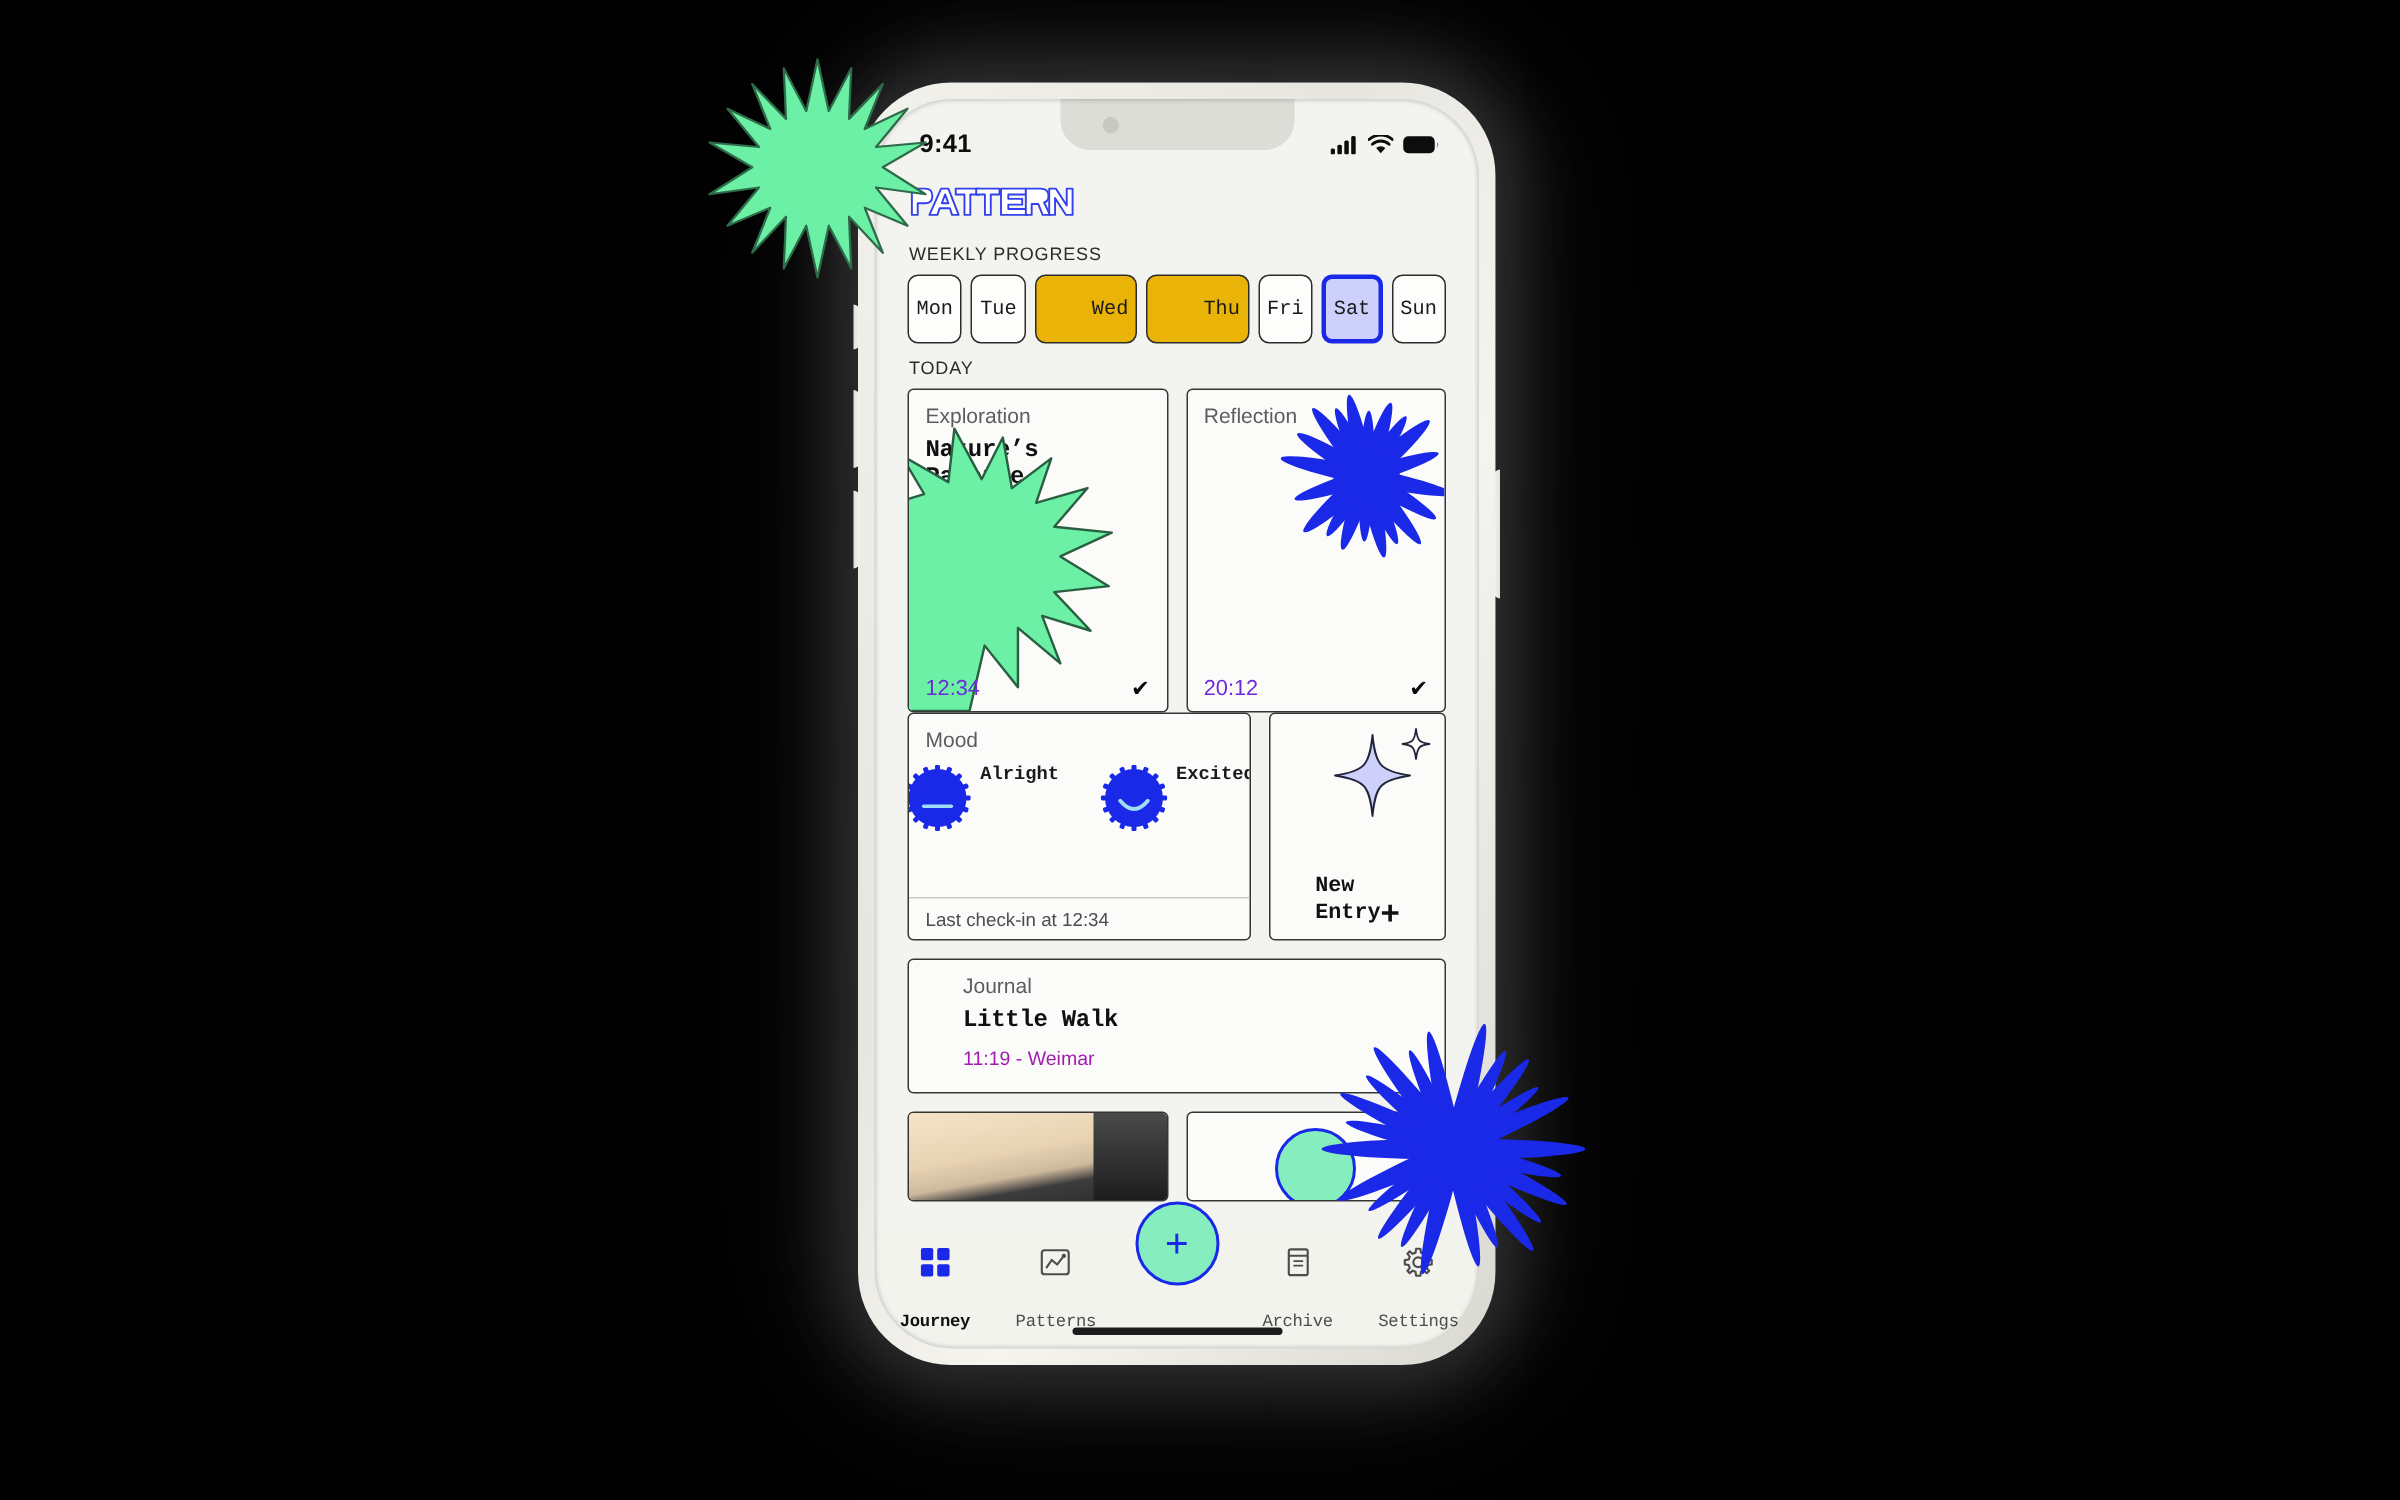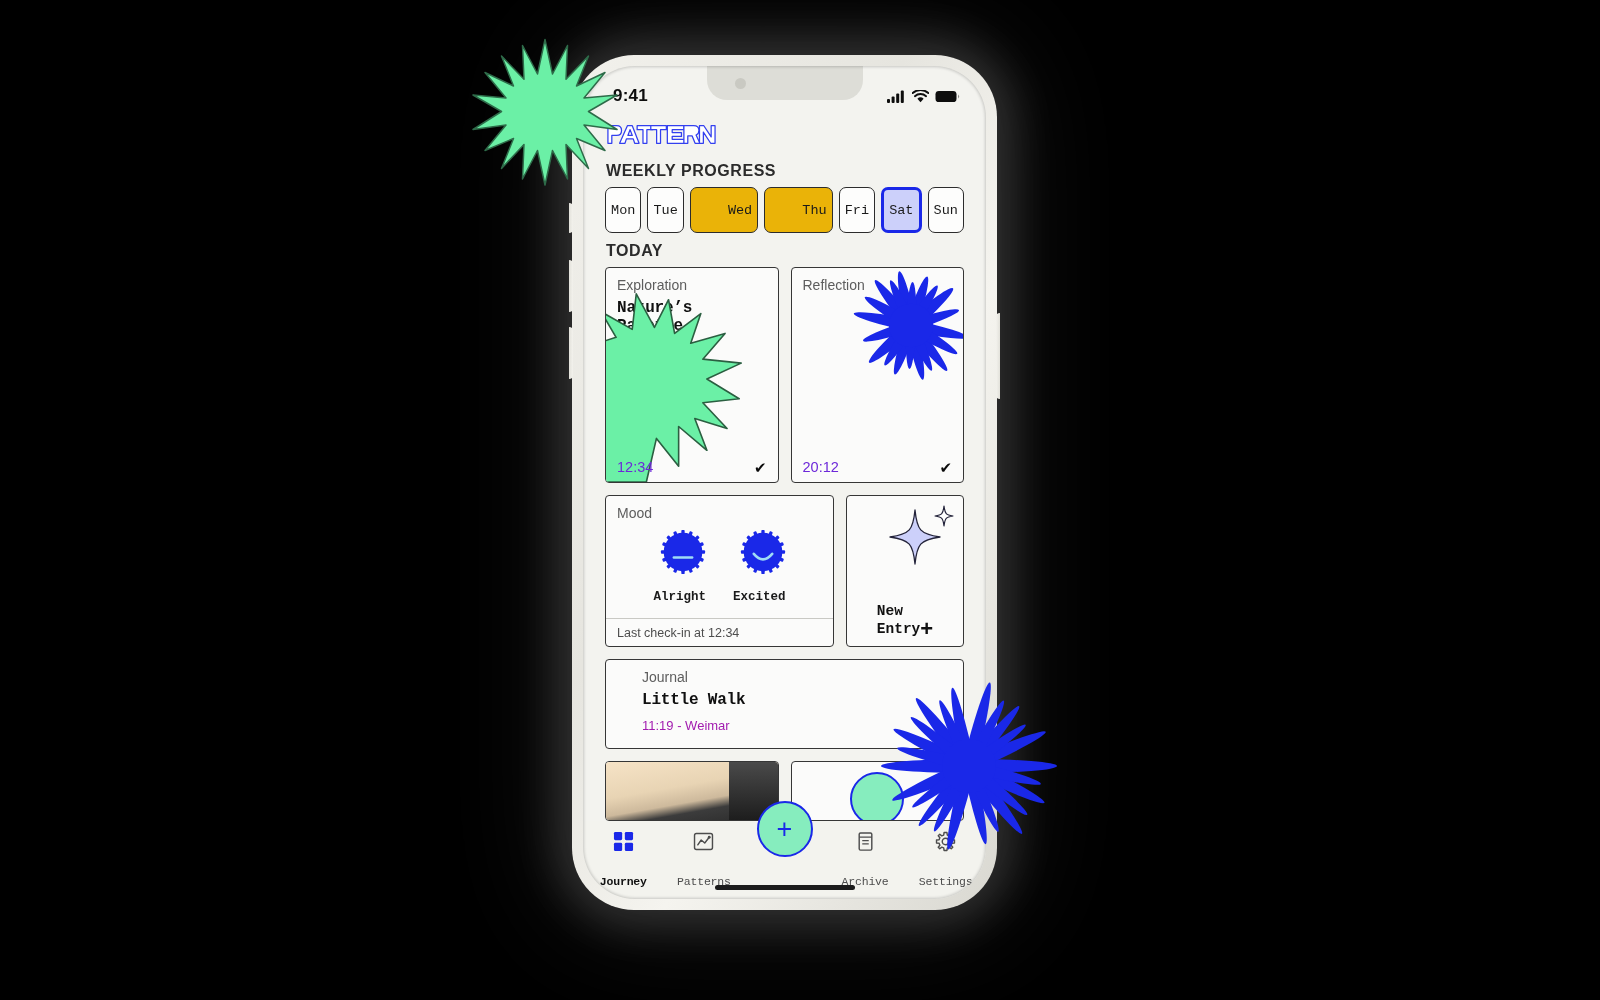--- a/index.html
+++ b/index.html
@@ -110,26 +110,25 @@
     top: 48px;
     bottom: 0;
     padding: 0 22px;
     overflow: hidden;
   }
 
   .logo-row { padding: 8px 0 6px 0; }
   .logo-svg { display: block; }
 
   .section-label {
-    font-size: 16px;
+    font-size: 12px;
     letter-spacing: 0.55px;
     color: #2b2b2b;
     margin: 9px 0 7px 1px;
     font-family: "Liberation Sans", sans-serif;
-    font-weight: bold;
   }
 
   
   .week-strip { display: flex; gap: 6px; }
   .day-chip {
     flex: 1;
     height: 46px;
     border: 1.4px solid #2c2c2c;
     border-radius: 7px;
     background: #fdfdfc;
@@ -194,21 +193,21 @@
   }
 
   
   .mood-card { flex: 0 0 229px; height: 152px; }
   .moods {
     display: flex;
     justify-content: center;
     gap: 27px;
     padding-top: 8px;
   }
-  .mood { display: flex; flex-direction: column; align-items: flex-end; gap: 15px; }
+  .mood { display: flex; flex-direction: row; align-items: flex-start; gap: 5px; }
   .mood-label {
     font-family: "Liberation Mono", monospace;
     font-weight: 700;
     font-size: 12.5px;
     color: #1a1a1a;
   }
   .mood-foot {
     position: absolute;
     left: 0; right: 0; bottom: 0;
     height: 28px;
@@ -471,21 +470,21 @@
                 </g>
               </svg>
             </div>
             <div class="card-foot">
               <span class="card-time">20:12</span>
               <span class="check">✔</span>
             </div>
           </div>
         </div>
 
-        <div class="cards-row" style="margin-top:12px;">
+        <div class="cards-row" style="margin-top:0;">
 
           <div class="card mood-card">
             <div class="card-kicker">Mood</div>
             <div class="moods">
               <div class="mood">
                 <svg width="46" height="46" viewBox="0 0 50 50">
                   <g fill="#1a28e8">
                     <circle cx="25" cy="25" r="21"></circle>
                     <g>
                       <rect x="23.2" y="1" width="3.6" height="4" rx="1"></rect>

